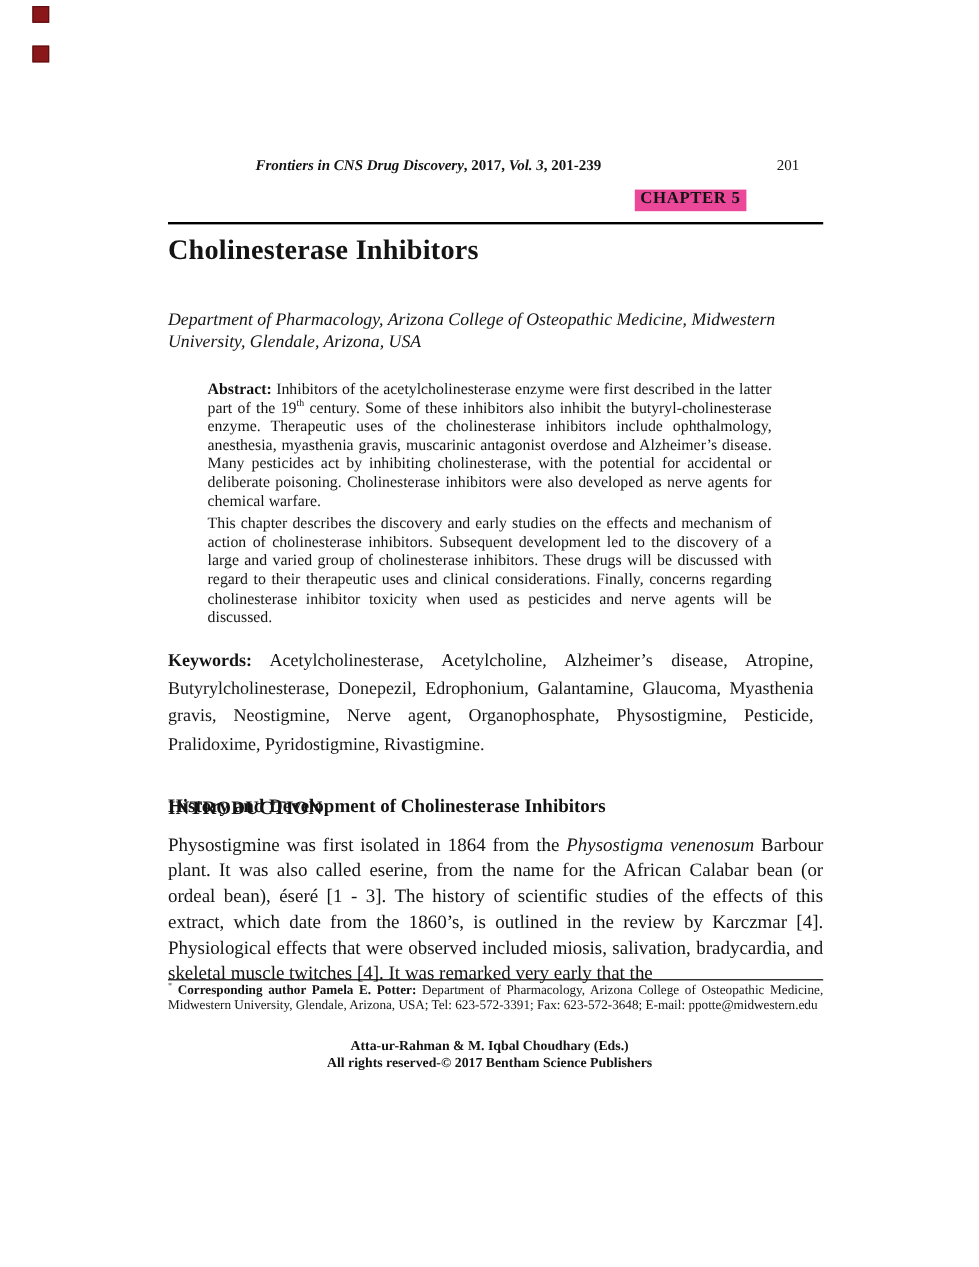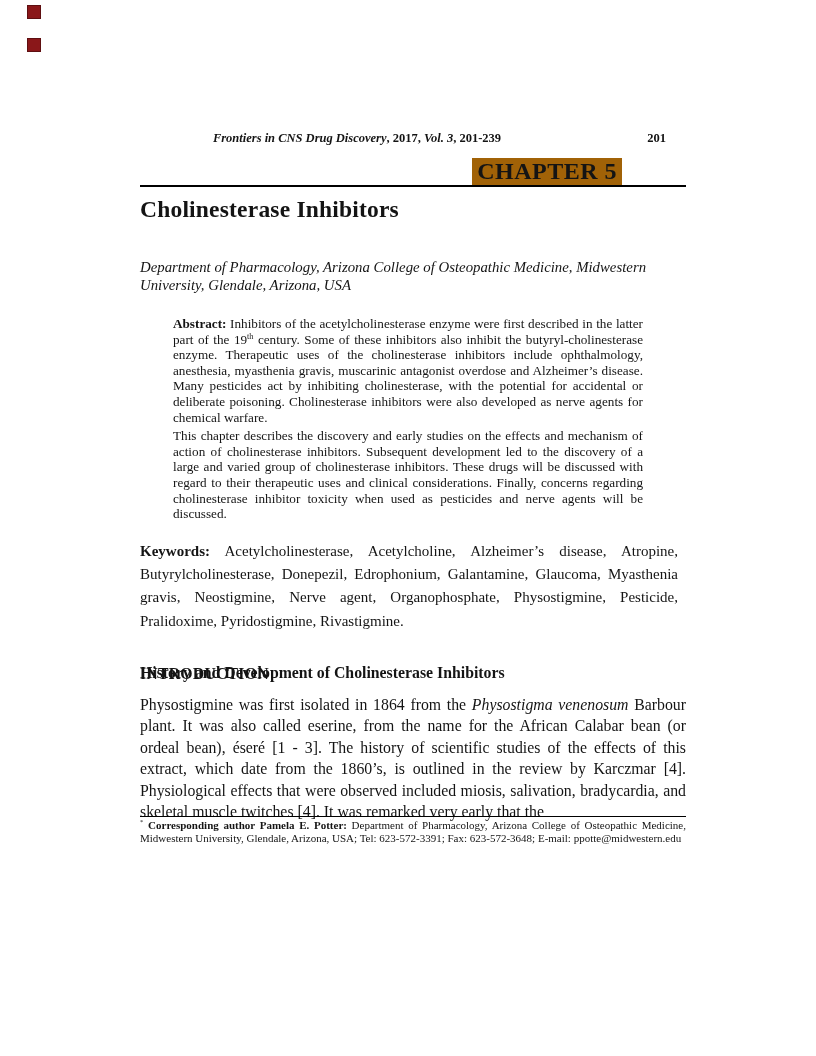--- a/index.html
+++ b/index.html
@@ -23,26 +23,26 @@
   .ann-2{left:27px;top:38px;}
 
   .running-header{
     position:absolute;top:131px;left:140px;width:546px;
     box-sizing:border-box;padding-right:112px;
     text-align:center;font-size:12.5px;font-weight:bold;white-space:nowrap;
   }
   .page-number{
     position:absolute;top:131px;left:140px;width:546px;
     box-sizing:border-box;padding-right:20px;
-    text-align:right;font-size:12.5px;font-weight:bold;
+    text-align:right;font-size:12.5px;font-weight:normal;
   }
   .chapter-badge{
     position:absolute;top:158px;right:130px;
-    background:#a16207;
-    font-size:24px;font-weight:bold;
+    background:#ec4899;
+    font-size:14px;font-weight:bold;
     padding:0 5px 2px 5px;letter-spacing:0.5px;
   }
   .head-rule{
     position:absolute;top:185px;left:140px;width:546px;height:2px;background:#000;
   }
   .doc-title{
     position:absolute;top:196px;left:140px;margin:0;
     font-size:23.5px;font-weight:bold;letter-spacing:0.2px;
   }
   .authors{
@@ -117,14 +117,18 @@
   <h2 class="section-heading">INTRODUCTION</h2>
 
   <h3 class="subsection-heading">History and Development of Cholinesterase Inhibitors</h3>
 
   <div class="body-text"><span>Physostigmine was first isolated in 1864 from the </span><span class="i">Physostigma venenosum</span><span> Barbour plant. It was also called eserine, from the name for the African Calabar bean (or ordeal bean), éseré [1 - 3]. The history of scientific studies of the effects of this extract, which date from the 1860’s, is outlined in the review by Karczmar [4]. Physiological effects that were observed included miosis, salivation, bradycardia, and skeletal muscle twitches [4]. It was remarked very early that the</span></div>
 
   <div class="footnote-rule"></div>
 
   <div class="footnote"><sup>*</sup><span class="b"> Corresponding author Pamela E. Potter:</span><span> Department of Pharmacology, Arizona College of Osteopathic Medicine, Midwestern University, Glendale, Arizona, USA; Tel: 623-572-3391; Fax: 623-572-3648; E-mail: ppotte@midwestern.edu</span></div>
 
+  <div class="page-footer">
+    <div>Atta-ur-Rahman &amp; M. Iqbal Choudhary (Eds.)</div>
+    <div>All rights reserved-© 2017 Bentham Science Publishers</div>
+  </div>
 
 </div>
 
 </body></html>

